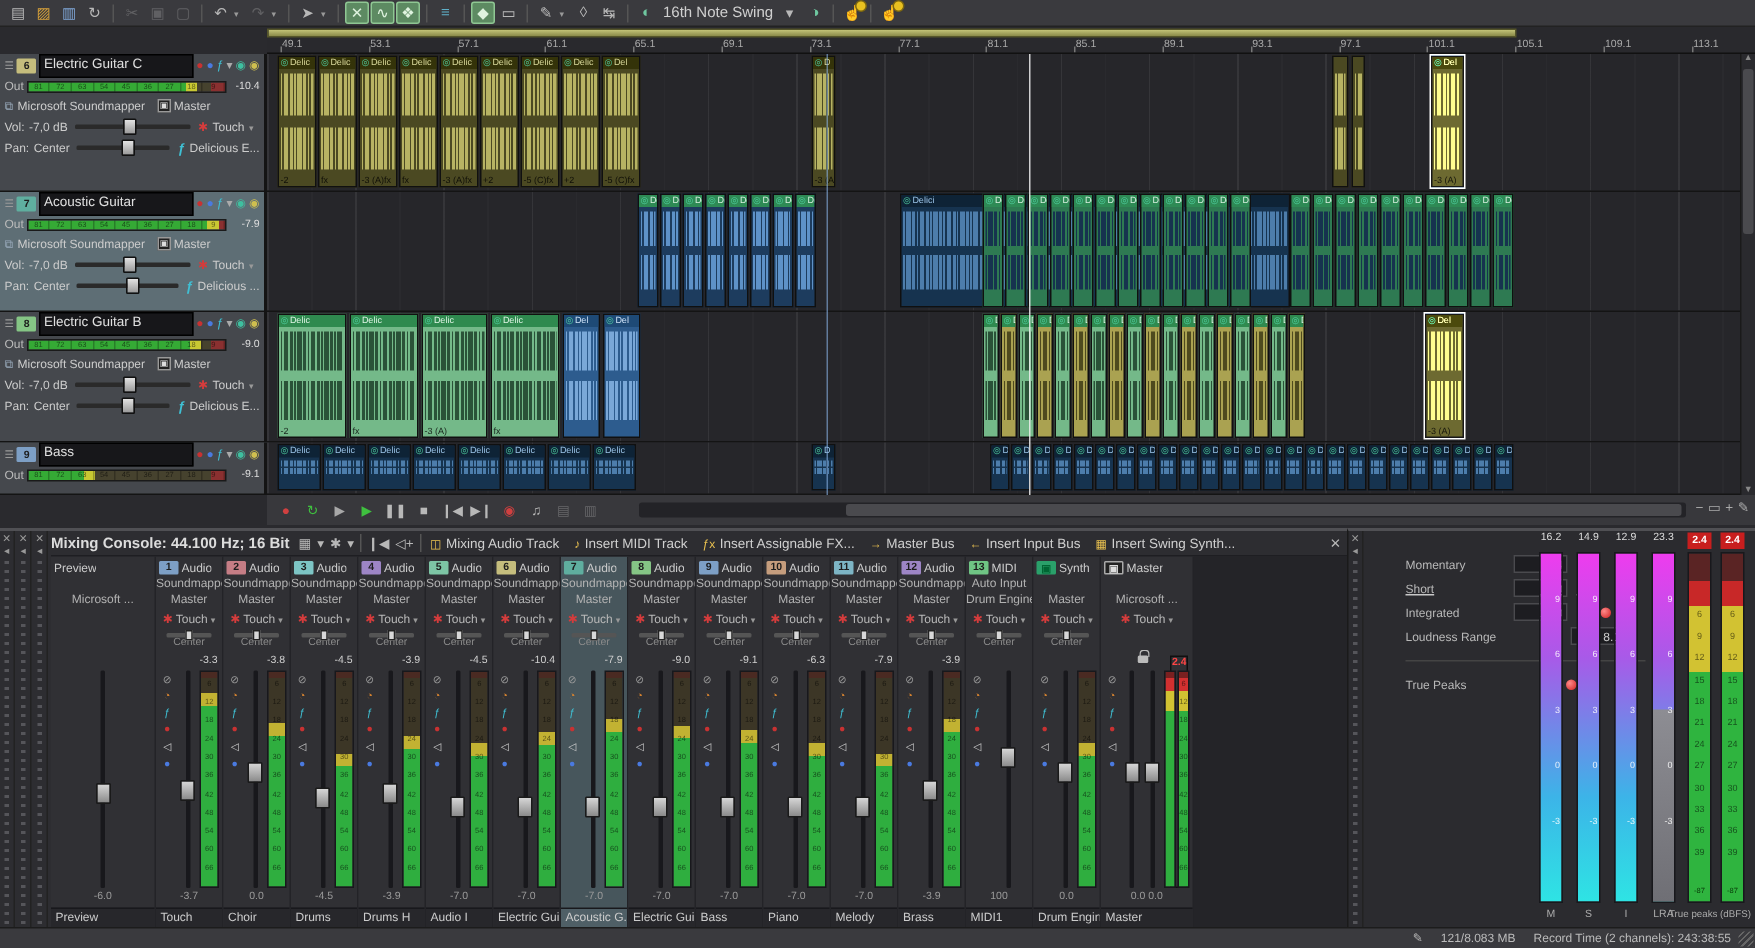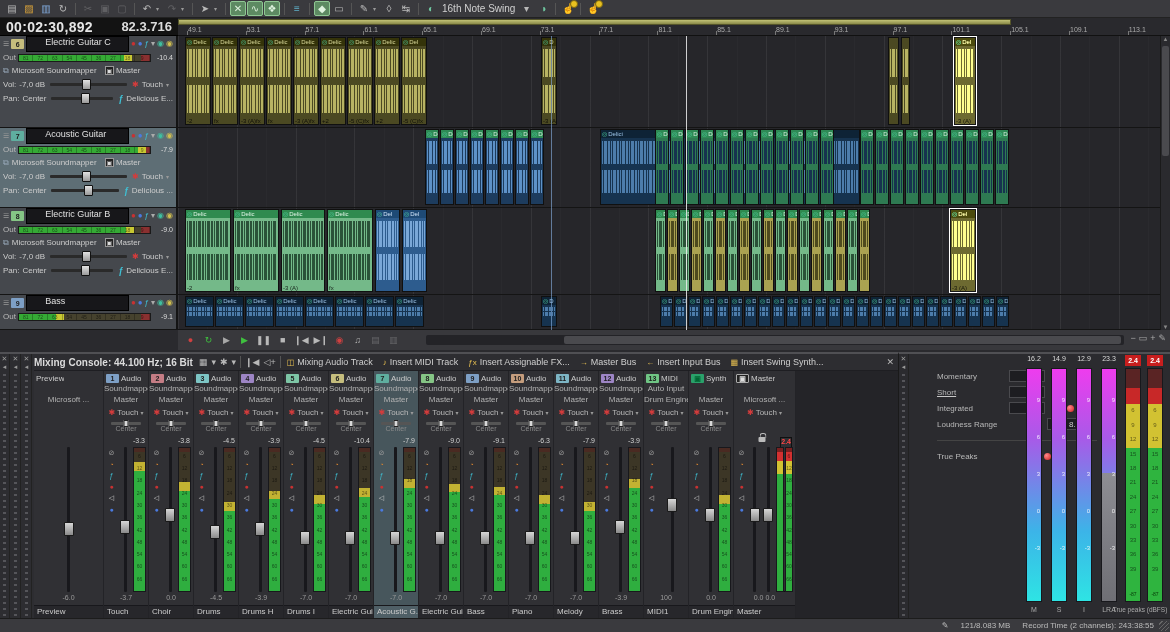--- a/index.html
+++ b/index.html
@@ -34,21 +34,21 @@
   #tracks{position:absolute;left:0;top:36px;width:1170px;height:294px;background:#222226;overflow:hidden}
   .trow{position:absolute;left:0;width:1170px}
   .thead{position:absolute;left:0;top:0;width:178px;height:100%;background:#45484d;border-bottom:1px solid #141414;
          border-right:2px solid #141414;padding:1px 3px;font-size:8px;color:#ccc}
   .thead.selected{background:#5e6e75}
   .th-r1{display:flex;align-items:center;gap:2px;height:14px}
   .th-min{color:#999;font-size:7px}
   .th-chip{width:13px;height:10px;border-radius:1px;color:#1d1d1d;font-size:7px;font-weight:bold;
            display:flex;align-items:center;justify-content:center}
   .th-name{flex:1;background:#17171a;border:1px solid #000;height:16px;line-height:11px;font-size:9px;color:#e0e0e0;
-           padding:0 18px;white-space:nowrap;overflow:hidden}
+           padding:0 2px;white-space:nowrap;overflow:hidden}
   .th-ic{font-size:8px;line-height:10px}
   .th-out{display:flex;align-items:center;gap:2px;height:11px;margin-top:1px}
   .th-outlbl{color:#bbb;font-size:8px}
   .th-meter{flex:1;height:8px;border:1px solid #1a1a1a;display:flex}
   .th-seg{flex:1;text-align:center;font-size:5px;line-height:7px;color:rgba(0,0,0,.55);border-right:1px solid rgba(0,0,0,.25);overflow:hidden}
   .th-outval{font-size:7px;color:#ddd;min-width:20px;text-align:right}
   .th-row{display:flex;align-items:center;gap:3px;height:13px;margin-top:1px}
   .th-devicon{color:#9ab;font-size:8px}
   .th-busbox{color:#ccc;font-size:8px;display:flex;align-items:center;gap:2px}
   .boxic{display:inline-block;width:9px;height:9px;border:1px solid #999;background:#222;color:#ddd;font-size:6px;
@@ -210,24 +210,20 @@
       <span class="tb-icon" style="color: rgb(111, 199, 160);">◐</span>
       <span class="tb-label">16th Note Swing</span>
       <span class="tb-icon">▾</span>
       <span class="tb-icon" style="color: rgb(111, 199, 160);">◑</span>
       <span class="tb-sep"></span>
       <span class="tb-icon badge">☝</span>
       <span class="tb-sep"></span>
       <span class="tb-icon badge">☝</span>
     </div>
 
-  <div id="timepanel">
-    <span class="tc">00:02:30,892</span>
-    <span class="pos">82.3.716</span>
-  </div>
 
   <div id="ruler">
     <div id="loopbar"></div>
   <span class="tick" style="left: 10px;">49.1</span>
       <div class="tickmark" style="left: 9px;"></div>
       <span class="tick" style="left: 68.8px;">53.1</span>
       <div class="tickmark" style="left: 67.8px;"></div>
       <span class="tick" style="left: 127.6px;">57.1</span>
       <div class="tickmark" style="left: 126.6px;"></div>
       <span class="tick" style="left: 186.4px;">61.1</span>
@@ -1564,21 +1560,21 @@
                 <span class="mnum" style="top: 47%;">36</span>
                 <span class="mnum" style="top: 55.6%;">42</span>
                 <span class="mnum" style="top: 64.2%;">48</span>
                 <span class="mnum" style="top: 72.8%;">54</span>
                 <span class="mnum" style="top: 81.4%;">60</span>
                 <span class="mnum" style="top: 90%;">66</span>
               </div>
             </div>
           </div>
           <div class="s-val">-7.0</div>
-          <div class="s-name">Drums I</div>
+          <div class="s-name">Audio I</div>
         </div>
         <div class="strip" style="width: 45px;">
           <div class="s-r1">
             <span class="chip" style="background: rgb(197, 189, 125);">6</span>
             <span class="s-type">Audio</span>
           </div>
           <div class="s-bus">Soundmapper</div>
           <div class="s-bus">Master</div>
           <div class="s-auto">
             <span class="gearred">✱</span>

